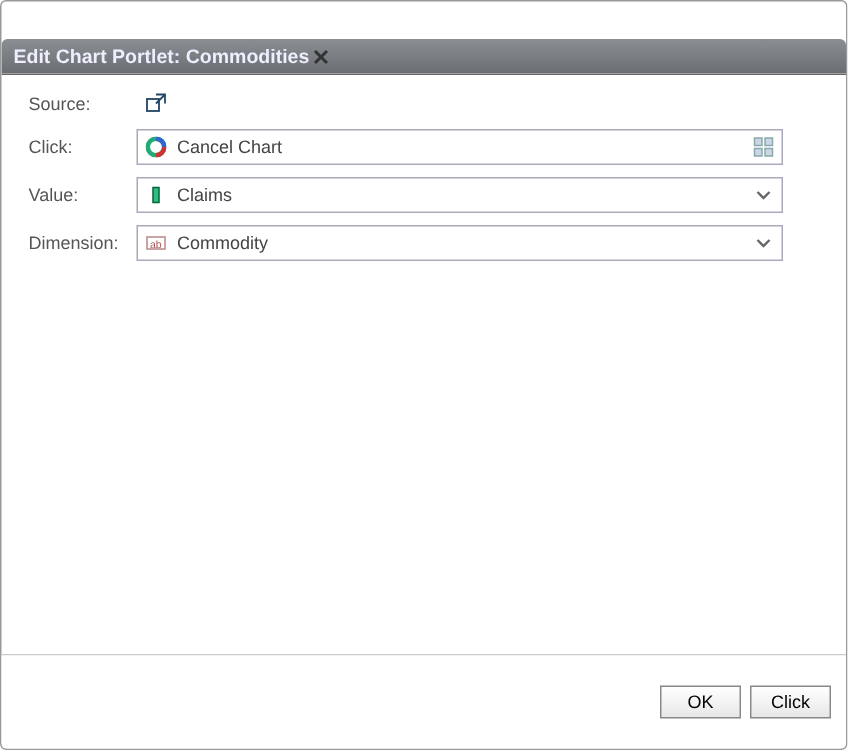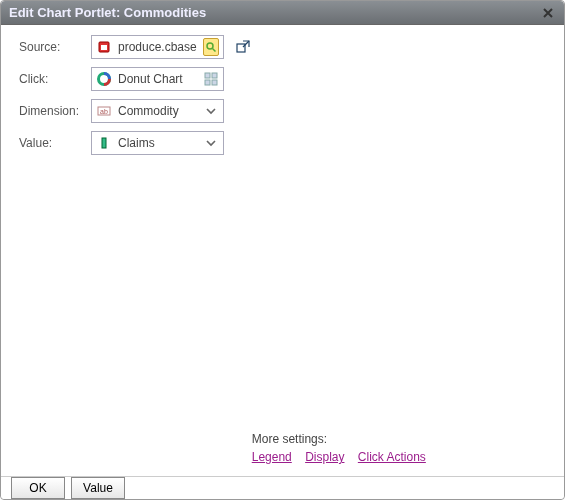--- a/index.html
+++ b/index.html
@@ -20,38 +20,38 @@
     background: #fff;
     display: flex;
     flex-direction: column;
     box-shadow: 0 0 0 0 rgba(0,0,0,0);
   }
   .titlebar {
     background: linear-gradient(#8a8f94, #6a6e72);
     color: #fff;
     display: flex;
     align-items: center;
-    justify-content: space-between;
     padding: 4px 8px;
     border-bottom: 1px solid #666;
     border-radius: 4px 4px 0 0;
     height: 24px;
+    margin-top: 25px;
   }
   .titlebar-title { font-weight: bold; font-size: 13px; color:#eef; }
   .close-btn {
     width: 16px; height: 16px;
     display:flex; align-items:center; justify-content:center;
     cursor:pointer; color:#444;
   }
   .body {
     flex: 1 1 auto;
     padding: 10px 14px 6px 18px;
     position: relative;
     display: flex;
-    flex-direction: row;
+    flex-direction: column;
   }
   .form { display:flex; flex-direction:column; gap:8px; }
   .row { display:flex; align-items:center; gap:6px; }
   .row-label {
     width: 66px;
     color: #555;
     font-size: 12px;
   }
   .field {
     flex: 1 1 auto;
@@ -86,22 +86,23 @@
   .more-settings-title { color:#444; margin-bottom:4px; }
   .more-links a {
     color:#9b1d8c;
     text-decoration: underline;
     margin-right: 10px;
     cursor:pointer;
     font-size:12px;
   }
   .footer {
     border-top: 1px solid #ccc;
-    padding: 0 10px;
+    padding: 20px 10px;
     display:flex;
+    justify-content:flex-end;
     gap:6px;
     background:#fff;
     border-radius: 0 0 4px 4px;
   }
   .btn {
     min-width: 54px;
     height: 22px;
     border: 1px solid #888;
     background: linear-gradient(#fff,#e7e7e7);
     font-size:12px;
@@ -128,64 +129,65 @@
           <path d="M2 2 L10 10 M10 2 L2 10" stroke="#333" stroke-width="2" fill="none"></path>
         </svg>
     </span>
   </div>
 
   <div class="body">
     <div class="form">
 
       <div class="row source-row">
         <span class="row-label">Source:</span>
-        <div class="field">
-          <span class="icon-box">
-            <svg width="14" height="14" viewBox="0 0 14 14">
-              <rect x="2" y="2" width="10" height="10" rx="1" fill="#d33" stroke="#900"></rect>
-              <rect x="4" y="5" width="6" height="5" fill="#fff"></rect>
-            </svg>
-          </span>
-          <span class="field-text">produce.cbase</span>
-          <span class="trail-icon">
-            <span class="search-icon-bg">
-              <svg width="12" height="12" viewBox="0 0 12 12">
-                <circle cx="5" cy="5" r="3" fill="none" stroke="#5a3" stroke-width="1.5"></circle>
-                <line x1="7.5" y1="7.5" x2="10.5" y2="10.5" stroke="#5a3" stroke-width="1.5"></line>
-              </svg>
-            </span>
-          </span>
-        </div>
         <span class="popout">
           <svg width="14" height="14" viewBox="0 0 14 14">
             <rect x="1" y="4" width="8" height="8" fill="none" stroke="#246" stroke-width="1.2"></rect>
             <path d="M7 1 H13 V7" fill="none" stroke="#246" stroke-width="1.2"></path>
             <path d="M13 1 L7 7" stroke="#246" stroke-width="1.2"></path>
           </svg>
         </span>
       </div>
 
       <div class="row">
         <span class="row-label">Click:</span>
         <div class="field">
           <span class="icon-box">
             <svg width="14" height="14" viewBox="0 0 14 14">
               <circle cx="7" cy="7" r="5.5" fill="none" stroke="#2a7" stroke-width="3"></circle>
               <path d="M7 1.5 A5.5 5.5 0 0 1 12.5 7" fill="none" stroke="#36c" stroke-width="3"></path>
               <path d="M12.5 7 A5.5 5.5 0 0 1 7 12.5" fill="none" stroke="#c33" stroke-width="3"></path>
             </svg>
           </span>
-          <span class="field-text">Donut Chart</span>
+          <span class="field-text">Cancel Chart</span>
           <span class="trail-icon">
             <svg width="14" height="14" viewBox="0 0 14 14">
               <rect x="1" y="1" width="5" height="5" fill="#ccd6e6" stroke="#8aa"></rect>
               <rect x="8" y="1" width="5" height="5" fill="#ccd6e6" stroke="#8aa"></rect>
               <rect x="1" y="8" width="5" height="5" fill="#ccd6e6" stroke="#8aa"></rect>
               <rect x="8" y="8" width="5" height="5" fill="#ccd6e6" stroke="#8aa"></rect>
             </svg>
+          </span>
+        </div>
+        <span style="width:18px; margin-left:4px;"></span>
+      </div>
+
+      <div class="row">
+        <span class="row-label">Value:</span>
+        <div class="field">
+          <span class="icon-box">
+            <svg width="14" height="14" viewBox="0 0 14 14">
+              <rect x="5" y="2" width="4" height="10" fill="#3b8" stroke="#063"></rect>
+            </svg>
+          </span>
+          <span class="field-text">Claims</span>
+          <span class="trail-icon chevron">
+            <svg width="12" height="12" viewBox="0 0 12 12">
+                <path d="M2 4 L6 8 L10 4" fill="none" stroke="#666" stroke-width="1.6"></path>
+              </svg>
           </span>
         </div>
         <span style="width:18px; margin-left:4px;"></span>
       </div>
 
       <div class="row">
         <span class="row-label">Dimension:</span>
         <div class="field">
           <span class="icon-box">
             <svg width="14" height="14" viewBox="0 0 14 14">
@@ -196,48 +198,22 @@
           <span class="field-text">Commodity</span>
           <span class="trail-icon chevron">
             <svg width="12" height="12" viewBox="0 0 12 12">
                 <path d="M2 4 L6 8 L10 4" fill="none" stroke="#666" stroke-width="1.6"></path>
               </svg>
           </span>
         </div>
         <span style="width:18px; margin-left:4px;"></span>
       </div>
 
-      <div class="row">
-        <span class="row-label">Value:</span>
-        <div class="field">
-          <span class="icon-box">
-            <svg width="14" height="14" viewBox="0 0 14 14">
-              <rect x="5" y="2" width="4" height="10" fill="#3b8" stroke="#063"></rect>
-            </svg>
-          </span>
-          <span class="field-text">Claims</span>
-          <span class="trail-icon chevron">
-            <svg width="12" height="12" viewBox="0 0 12 12">
-                <path d="M2 4 L6 8 L10 4" fill="none" stroke="#666" stroke-width="1.6"></path>
-              </svg>
-          </span>
-        </div>
-        <span style="width:18px; margin-left:4px;"></span>
-      </div>
-
     </div>
 
-    <div class="more-settings">
-      <div class="more-settings-title">More settings:</div>
-      <div class="more-links">
-        <a>Legend</a>
-        <a>Display</a>
-        <a>Click Actions</a>
-      </div>
-    </div>
   </div>
 
   <div class="footer">
     <button class="btn">OK</button>
-    <button class="btn">Value</button>
+    <button class="btn">Click</button>
   </div>
 
 </div>
 
 </body></html>

